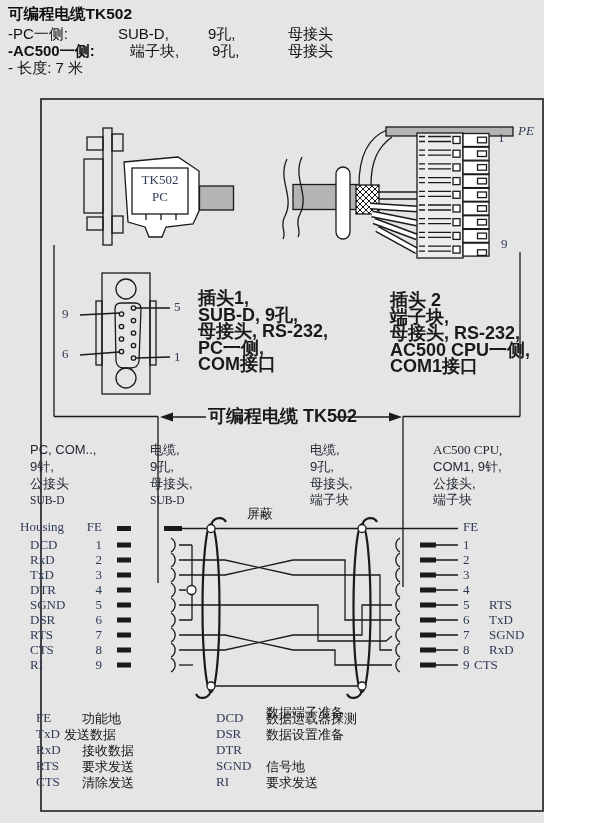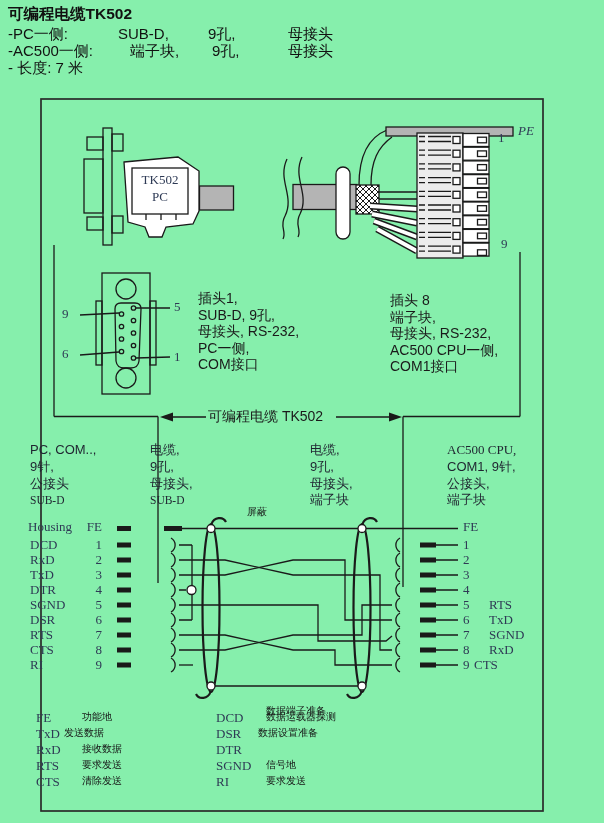--- a/index.html
+++ b/index.html
@@ -1,38 +1,38 @@
 <!DOCTYPE html>
 <html><head>
 <meta charset="utf-8">
 <style>
   html,body{margin:0;padding:0;background:#fff;}
-  #page{position:relative;width:604px;height:823px;background:#86efac;overflow:hidden;
+  #page{position:relative;width:544px;height:823px;background:#e5e5e5;overflow:hidden;
         font-family:"Liberation Sans","DejaVu Sans",sans-serif;color:#161616;}
   .abs{position:absolute;white-space:nowrap;}
   .ser{font-family:"Liberation Serif","DejaVu Serif",serif;color:#2e3a55;font-size:13px;}
-  .cn{font-family:Liberation Sans, sans-serif;color:#161616;font-size:10px;}
+  .cn{font-family:Liberation Sans, sans-serif;color:#161616;font-size:13px;}
   .hdr{font-size:15px;color:#111;}
   .title{font-size:15.5px;font-weight:bold;color:#111;}
-  .tblock{font-size:14px;font-weight:normal;color:#1a1a1a;line-height:16.5px;}
+  .tblock{font-size:18px;font-weight:bold;color:#1a1a1a;line-height:16.5px;}
   .colhdr{font-size:13px;color:#1f2430;line-height:16.8px;}
   .num{text-align:right;}
   svg{position:absolute;left:0;top:0;}
 </style>
 </head>
 <body>
 
 <div id="page">
 
   <div class="abs title" style="left:8px;top:4px;">可编程电缆TK502</div>
   <div class="abs hdr" style="left:8px;top:25px;">-PC一侧:</div>
   <div class="abs hdr" style="left:118px;top:25px;">SUB-D,</div>
   <div class="abs hdr" style="left:208px;top:25px;">9孔,</div>
   <div class="abs hdr" style="left:288px;top:25px;">母接头</div>
-  <div class="abs hdr" style="left:8px;top:42px;">-AC500一侧:</div>
+  <div class="abs hdr" style="left:8px;top:42px;font-weight:bold;">-AC500一侧:</div>
   <div class="abs hdr" style="left:130px;top:42px;">端子块,</div>
   <div class="abs hdr" style="left:212px;top:42px;">9孔,</div>
   <div class="abs hdr" style="left:288px;top:42px;">母接头</div>
   <div class="abs hdr" style="left:8px;top:59px;">- 长度: 7 米</div>
 
   <svg width="604" height="823" viewBox="0 0 604 823">
     <defs>
       <pattern id="xh" width="6" height="6" patternUnits="userSpaceOnUse">
         <rect width="6" height="6" fill="#fff"></rect>
         <path d="M0,0 L6,6 M6,0 L0,6" stroke="#1a1a1a" stroke-width="1"></path>
@@ -236,21 +236,21 @@
   <div class="abs ser" style="left:174px;top:349px;">1</div>
 
   <div class="abs tblock" style="left:198px;top:290px;">
     <div>插头1,</div>
     <div>SUB-D, 9孔,</div>
     <div>母接头, RS-232,</div>
     <div>PC一侧,</div>
     <div>COM接口</div>
   </div>
   <div class="abs tblock" style="left:390px;top:292px;">
-    <div>插头 8</div>
+    <div>插头 2</div>
     <div>端子块,</div>
     <div>母接头, RS-232,</div>
     <div>AC500 CPU一侧,</div>
     <div>COM1接口</div>
   </div>
 
   <div class="abs tblock" style="left:208px;top:408px;">可编程电缆 TK502</div>
 
   <div class="abs colhdr" style="left:30px;top:442px;">
     <div>PC, COM..,</div>
@@ -263,30 +263,30 @@
     <div>9孔,</div>
     <div>母接头,</div>
     <div style="font-size:11.5px;font-family:'Liberation Serif','DejaVu Serif',serif;">SUB-D</div>
   </div>
   <div class="abs colhdr" style="left:310px;top:442px;">
     <div>电缆,</div>
     <div>9孔,</div>
     <div>母接头,</div>
     <div>端子块</div>
   </div>
-  <div class="abs colhdr" style="left:433px;top:442px;margin-left:14px;">
+  <div class="abs colhdr" style="left:433px;top:442px;">
     <div style="font-family:'Liberation Serif','DejaVu Serif',serif;">AC500 CPU,</div>
     <div>COM1, 9针,</div>
     <div>公接头,</div>
     <div>端子块</div>
   </div>
 
   <div class="abs cn" style="left:247px;top:505px;">屏蔽</div>
 
-  <div class="abs ser" style="left:28px;top:519px;">Housing</div>
+  <div class="abs ser" style="left:20px;top:519px;">Housing</div>
   <div class="abs ser" style="left:30px;top:537px;">DCD</div>
   <div class="abs ser" style="left:30px;top:552px;">RxD</div>
   <div class="abs ser" style="left:30px;top:567px;">TxD</div>
   <div class="abs ser" style="left:30px;top:582px;">DTR</div>
   <div class="abs ser" style="left:30px;top:597px;">SGND</div>
   <div class="abs ser" style="left:30px;top:612px;">DSR</div>
   <div class="abs ser" style="left:30px;top:627px;">RTS</div>
   <div class="abs ser" style="left:30px;top:642px;">CTS</div>
   <div class="abs ser" style="left:30px;top:657px;">RI</div>
 
@@ -325,21 +325,21 @@
   <div class="abs ser" style="left:36px;top:742px;">RxD</div>
   <div class="abs cn" style="left:82px;top:742px;">接收数据</div>
   <div class="abs ser" style="left:36px;top:758px;">RTS</div>
   <div class="abs cn" style="left:82px;top:758px;">要求发送</div>
   <div class="abs ser" style="left:36px;top:774px;">CTS</div>
   <div class="abs cn" style="left:82px;top:774px;">清除发送</div>
 
   <div class="abs ser" style="left:216px;top:710px;">DCD</div>
   <div class="abs cn" style="left:266px;top:710px;">数据运载器探测</div>
   <div class="abs ser" style="left:216px;top:726px;">DSR</div>
-  <div class="abs cn" style="left:258px;top:726px;">数据设置准备</div>
+  <div class="abs cn" style="left:266px;top:726px;">数据设置准备</div>
   <div class="abs ser" style="left:216px;top:742px;">DTR</div>
   <div class="abs cn" style="left:266px;top:704px;">数据端子准备</div>
   <div class="abs ser" style="left:216px;top:758px;">SGND</div>
   <div class="abs cn" style="left:266px;top:758px;">信号地</div>
   <div class="abs ser" style="left:216px;top:774px;">RI</div>
   <div class="abs cn" style="left:266px;top:774px;">要求发送</div>
 
 </div>
 
 </body></html>

